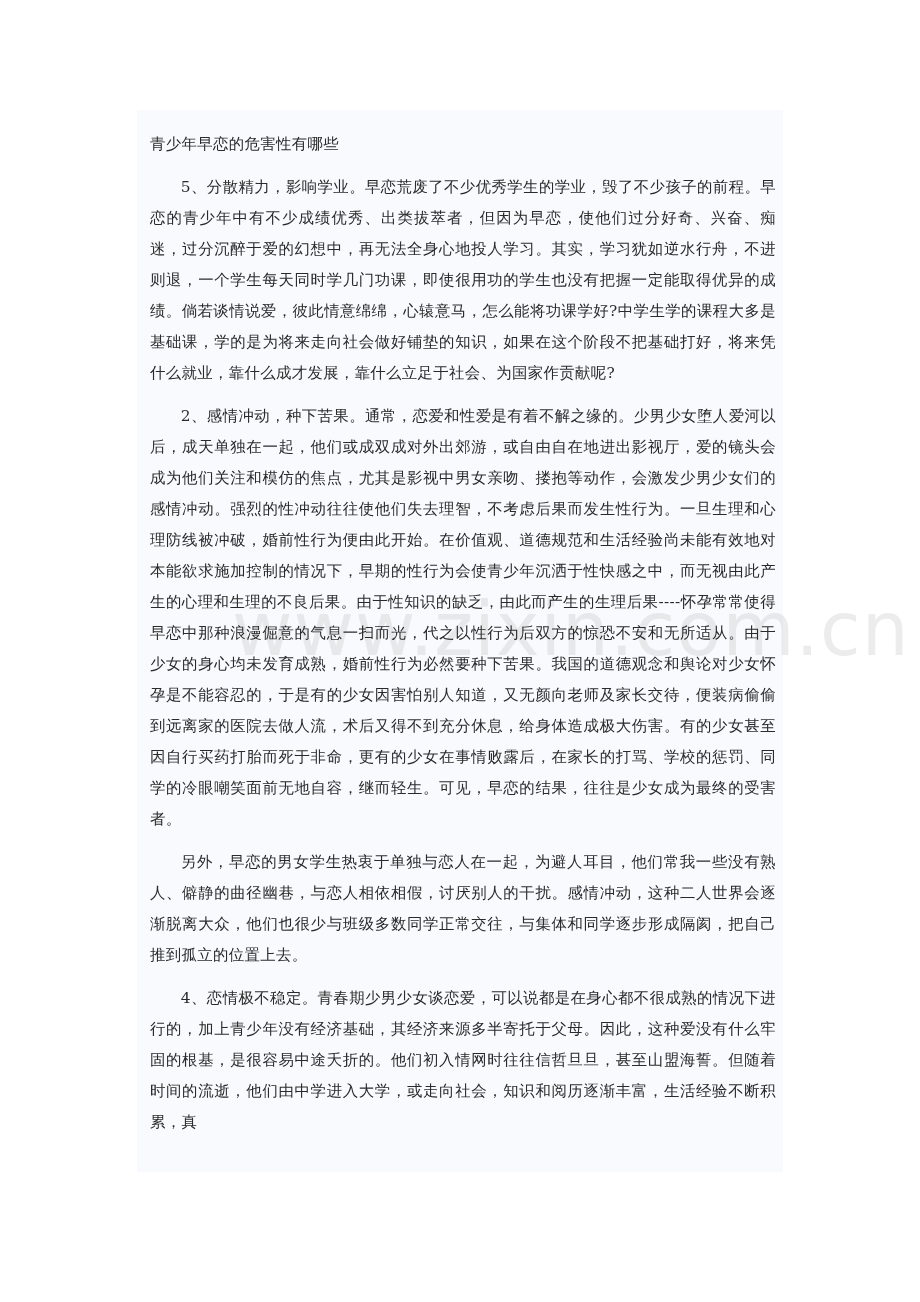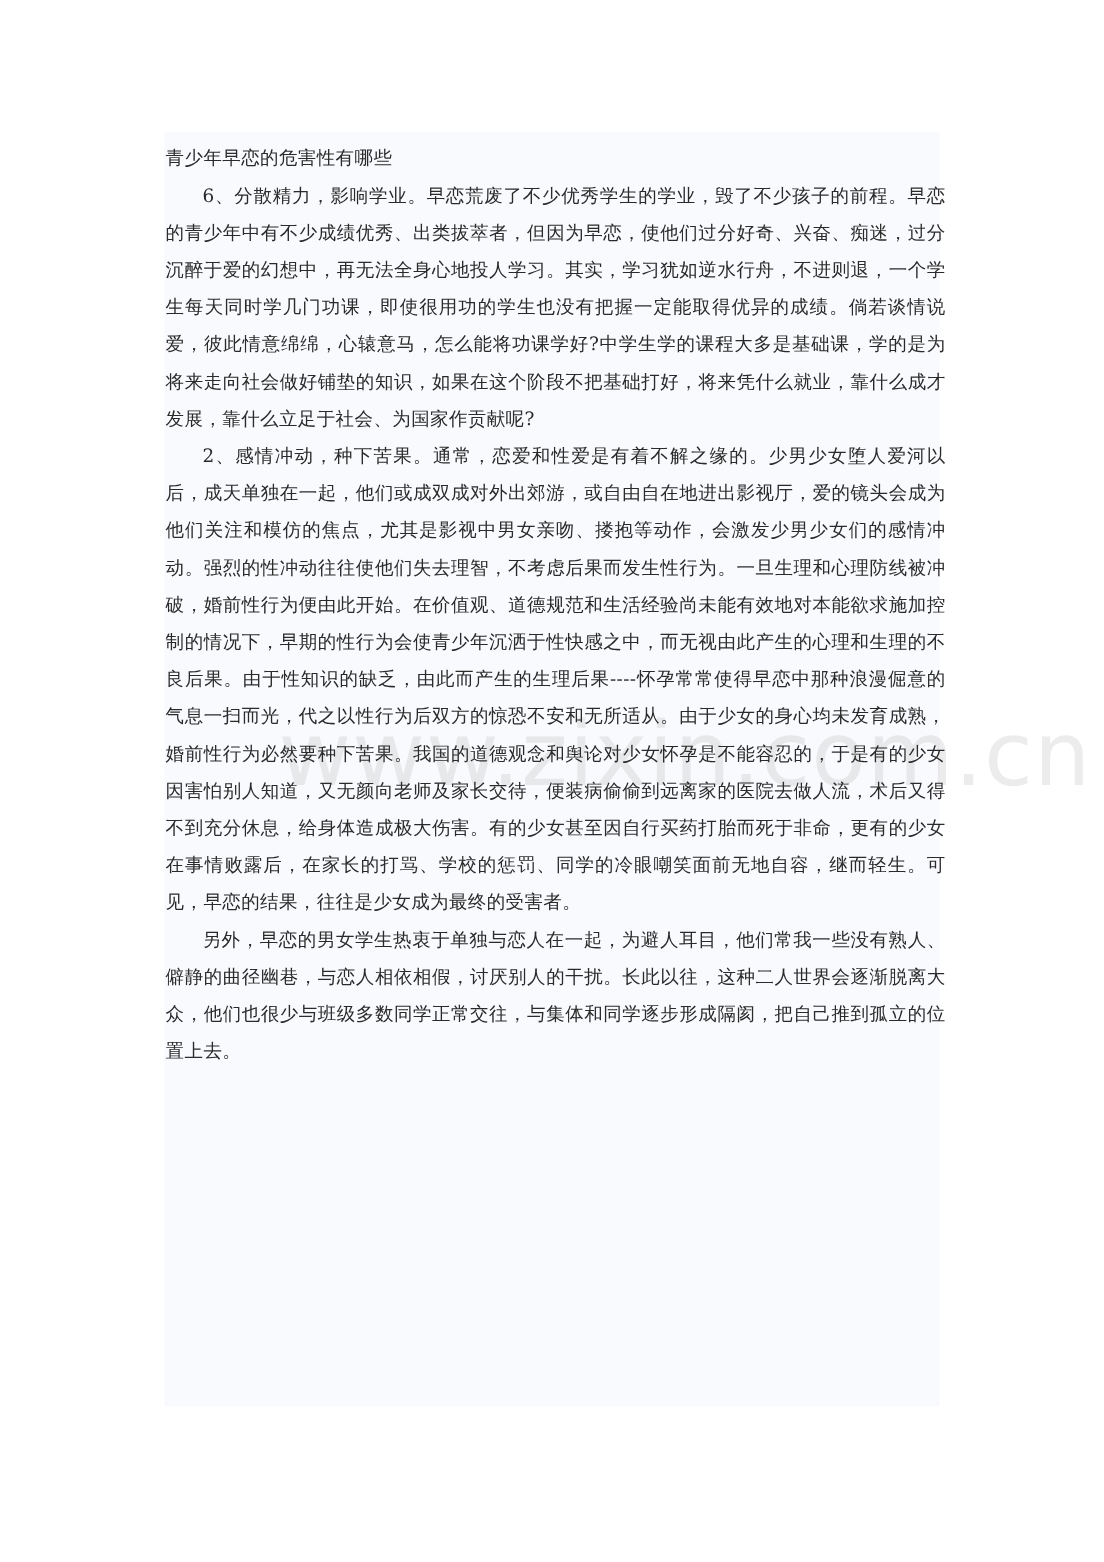--- a/index.html
+++ b/index.html
@@ -7,34 +7,35 @@
   .page {
     position: absolute; left: 137px; top: 110px; width: 646px; height: 1062px;
     background: #f9fafd;
   }
   .text {
     position: absolute; left: 138px; top: 117px; width: 650px;
     font-family: "DejaVu Serif", "Liberation Serif", serif;
     font-size: 15.4px; line-height: 31px; color: #2a2a2a;
     letter-spacing: 0.35px;
   }
-  .text p { margin: 0; text-align: justify; text-justify: inter-character; }
+  .text p { margin: 12px; text-align: justify; text-justify: inter-character; }
   .text p.indent { text-indent: 2em; }
   .watermark {
     position: absolute; left: 232px; top: 586px;
     font-family: "DejaVu Sans", "Liberation Sans", sans-serif;
     font-size: 74px; color: rgba(170,170,170,0.22); letter-spacing: 1px;
     white-space: nowrap; pointer-events: none; text-align: center;
   }
 </style>
 </head>
 <body>
 
 <div class="page"></div>
 
 <div class="watermark">www.zixin.com.cn</div>
 
 <div class="text">
   <p>青少年早恋的危害性有哪些</p>
-  <p class="indent">6、分散精力，影响学业。早恋荒废了不少优秀学生的学业，毁了不少孩子的前程。早恋的青少年中有不少成绩优秀、出类拔萃者，但因为早恋，使他们过分好奇、兴奋、痴迷，过分沉醉于爱的幻想中，再无法全身心地投人学习。其实，学习犹如逆水行舟，不进则退，一个学生每天同时学几门功课，即使很用功的学生也没有把握一定能取得优异的成绩。倘若谈情说爱，彼此情意绵绵，心辕意马，怎么能将功课学好?中学生学的课程大多是基础课，学的是为将来走向社会做好铺垫的知识，如果在这个阶段不把基础打好，将来凭什么就业，靠什么成才发展，靠什么立足于社会、为国家作贡献呢?</p>
+  <p class="indent">5、分散精力，影响学业。早恋荒废了不少优秀学生的学业，毁了不少孩子的前程。早恋的青少年中有不少成绩优秀、出类拔萃者，但因为早恋，使他们过分好奇、兴奋、痴迷，过分沉醉于爱的幻想中，再无法全身心地投人学习。其实，学习犹如逆水行舟，不进则退，一个学生每天同时学几门功课，即使很用功的学生也没有把握一定能取得优异的成绩。倘若谈情说爱，彼此情意绵绵，心辕意马，怎么能将功课学好?中学生学的课程大多是基础课，学的是为将来走向社会做好铺垫的知识，如果在这个阶段不把基础打好，将来凭什么就业，靠什么成才发展，靠什么立足于社会、为国家作贡献呢?</p>
   <p class="indent">2、感情冲动，种下苦果。通常，恋爱和性爱是有着不解之缘的。少男少女堕人爱河以后，成天单独在一起，他们或成双成对外出郊游，或自由自在地进出影视厅，爱的镜头会成为他们关注和模仿的焦点，尤其是影视中男女亲吻、搂抱等动作，会激发少男少女们的感情冲动。强烈的性冲动往往使他们失去理智，不考虑后果而发生性行为。一旦生理和心理防线被冲破，婚前性行为便由此开始。在价值观、道德规范和生活经验尚未能有效地对本能欲求施加控制的情况下，早期的性行为会使青少年沉洒于性快感之中，而无视由此产生的心理和生理的不良后果。由于性知识的缺乏，由此而产生的生理后果----怀孕常常使得早恋中那种浪漫倔意的气息一扫而光，代之以性行为后双方的惊恐不安和无所适从。由于少女的身心均未发育成熟，婚前性行为必然要种下苦果。我国的道德观念和舆论对少女怀孕是不能容忍的，于是有的少女因害怕别人知道，又无颜向老师及家长交待，便装病偷偷到远离家的医院去做人流，术后又得不到充分休息，给身体造成极大伤害。有的少女甚至因自行买药打胎而死于非命，更有的少女在事情败露后，在家长的打骂、学校的惩罚、同学的冷眼嘲笑面前无地自容，继而轻生。可见，早恋的结果，往往是少女成为最终的受害者。</p>
-  <p class="indent">另外，早恋的男女学生热衷于单独与恋人在一起，为避人耳目，他们常我一些没有熟人、僻静的曲径幽巷，与恋人相依相假，讨厌别人的干扰。长此以往，这种二人世界会逐渐脱离大众，他们也很少与班级多数同学正常交往，与集体和同学逐步形成隔阂，把自己推到孤立的位置上去。</p>
+  <p class="indent">另外，早恋的男女学生热衷于单独与恋人在一起，为避人耳目，他们常我一些没有熟人、僻静的曲径幽巷，与恋人相依相假，讨厌别人的干扰。感情冲动，这种二人世界会逐渐脱离大众，他们也很少与班级多数同学正常交往，与集体和同学逐步形成隔阂，把自己推到孤立的位置上去。</p>
+  <p class="indent">4、恋情极不稳定。青春期少男少女谈恋爱，可以说都是在身心都不很成熟的情况下进行的，加上青少年没有经济基础，其经济来源多半寄托于父母。因此，这种爱没有什么牢固的根基，是很容易中途夭折的。他们初入情网时往往信哲旦旦，甚至山盟海誓。但随着时间的流逝，他们由中学进入大学，或走向社会，知识和阅历逐渐丰富，生活经验不断积累，真</p>
 </div>
 
 </body></html>

